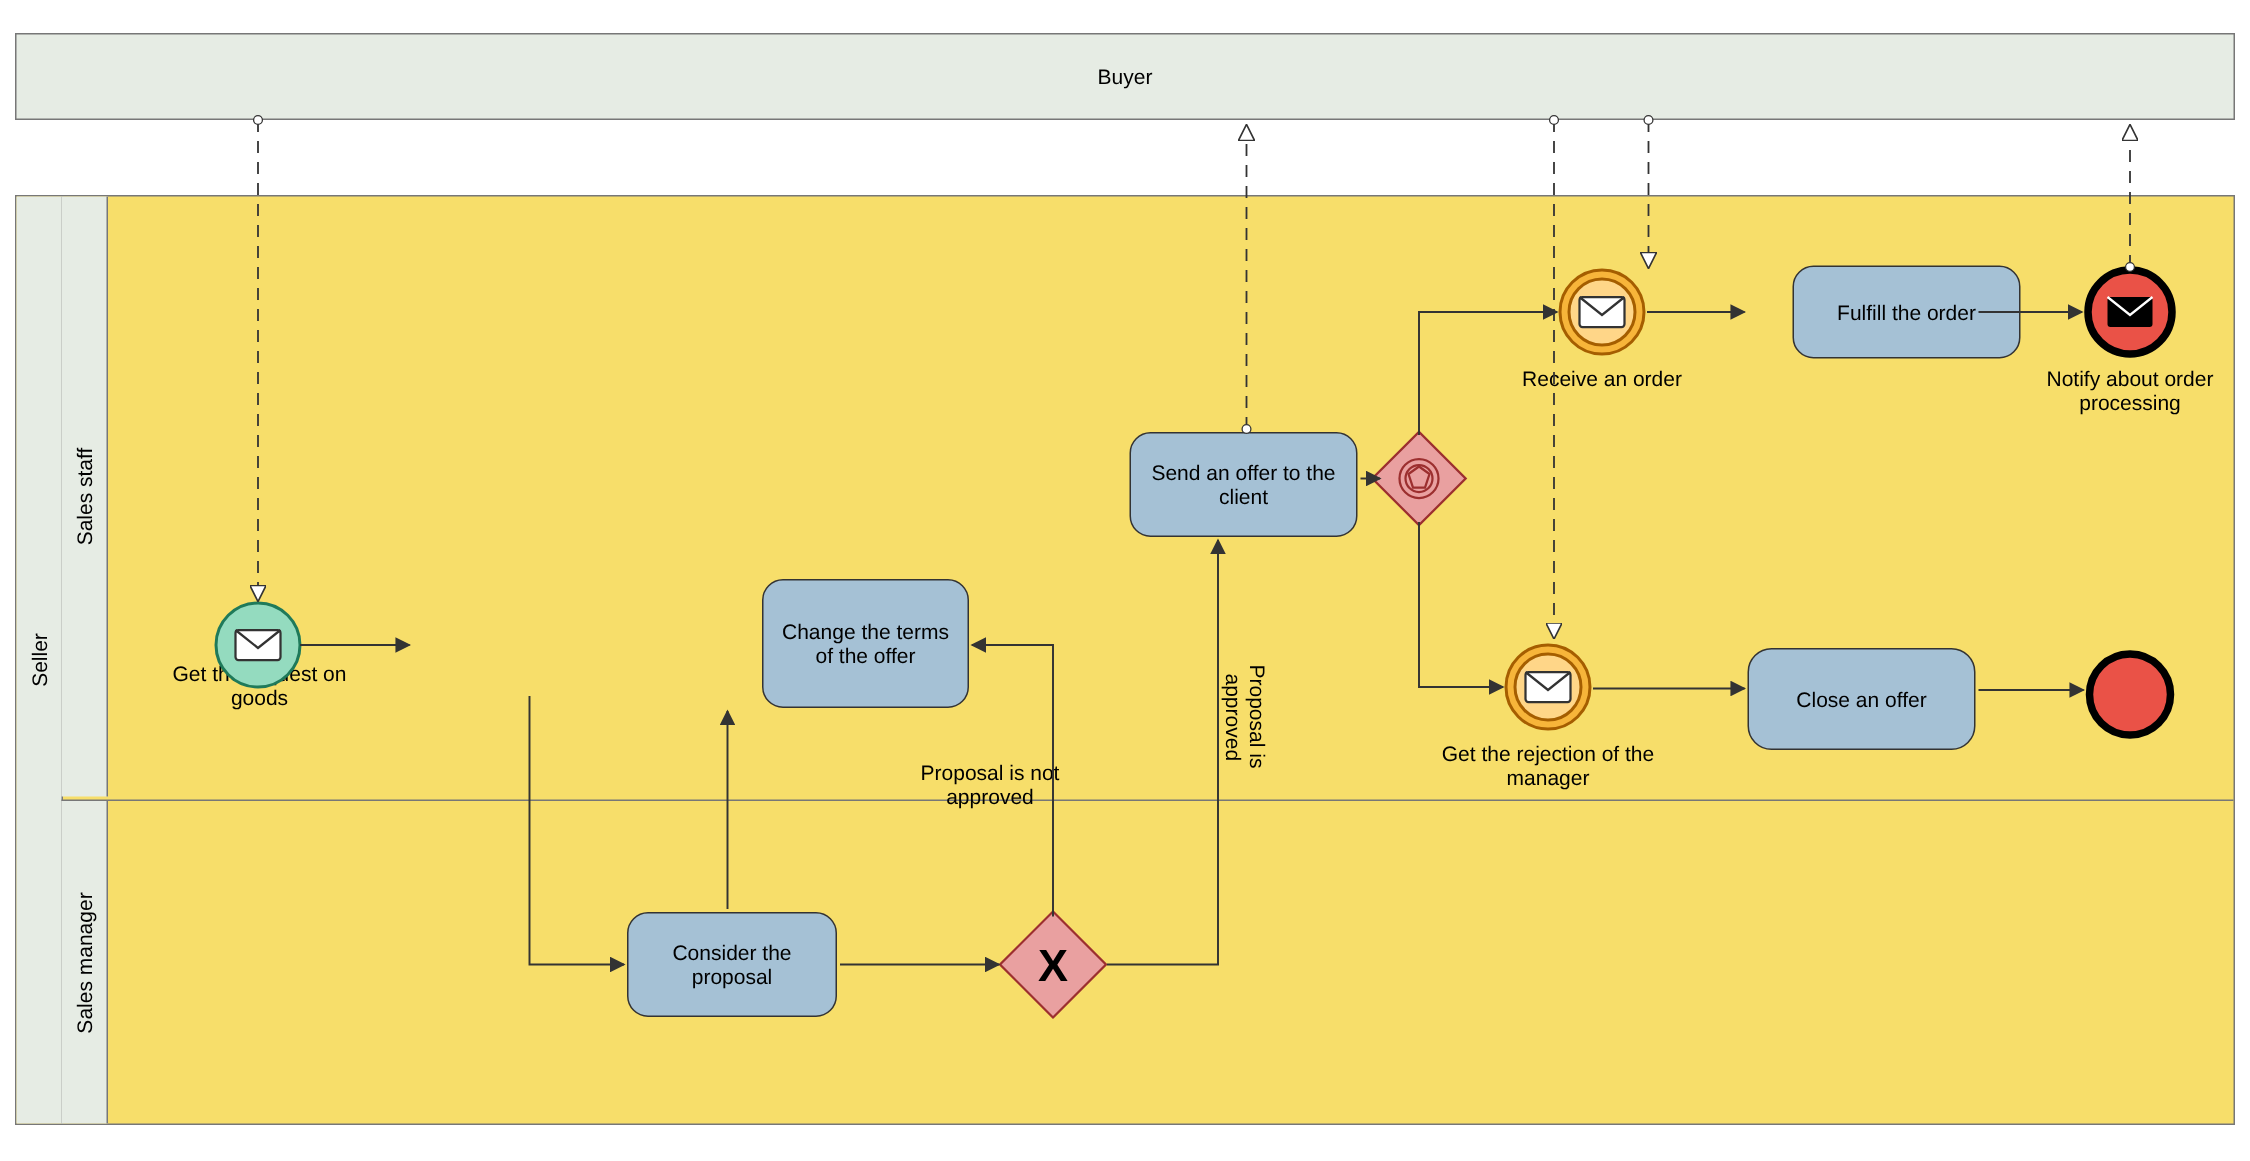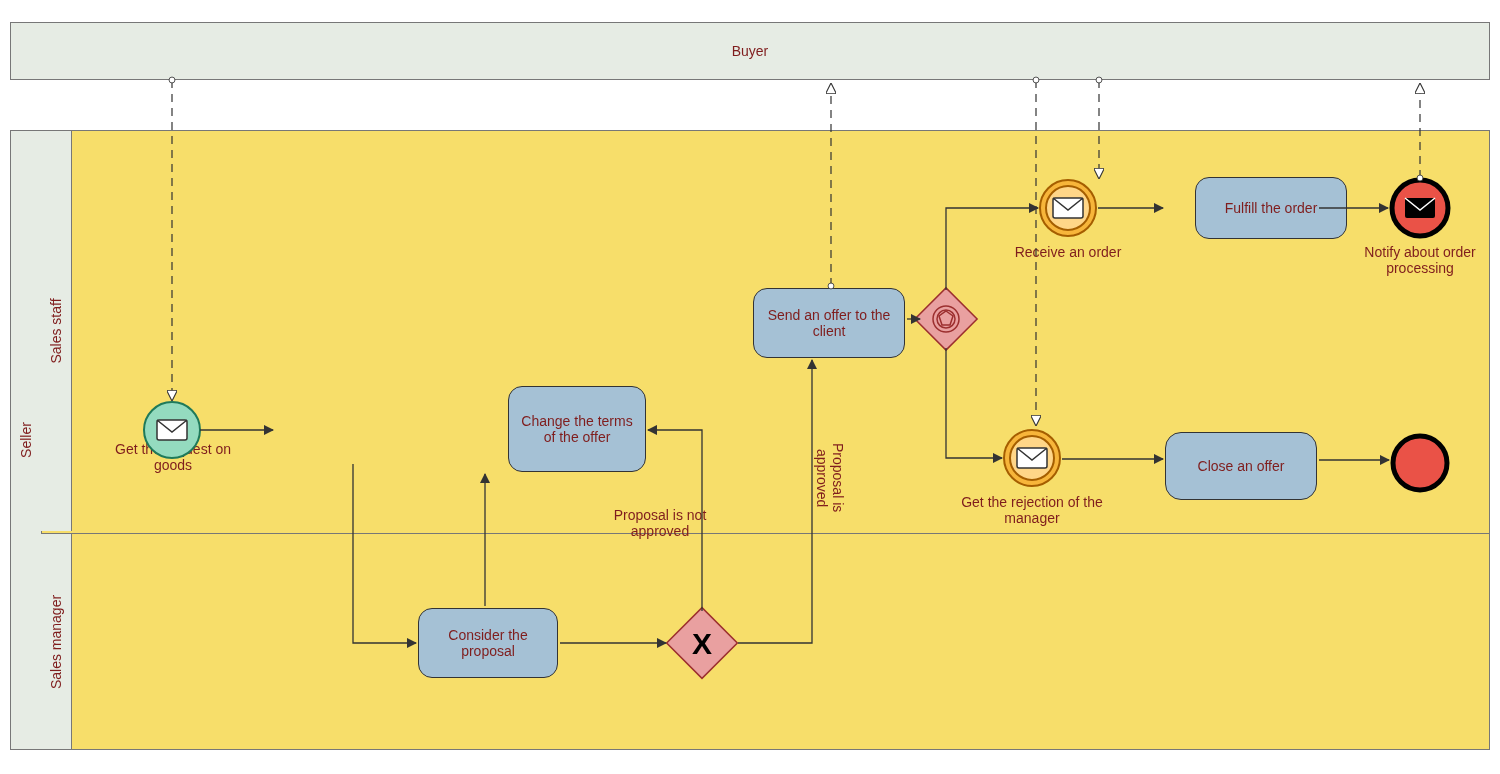--- a/index.html
+++ b/index.html
@@ -1,16 +1,16 @@
 <!DOCTYPE html>
 <html><head>
 <meta charset="utf-8">
 <style>
   html, body { margin: 0; padding: 0; background: #fff; }
-  .stage { position: relative; width: 1500px; height: 774px; font-family: Arial, Helvetica, sans-serif; font-size: 14px; color: #7f1d1d; }
+  .stage { position: relative; width: 1500px; height: 774px; font-family: Arial, Helvetica, sans-serif; font-size: 14px; color: #000000; }
 
   
   .buyer-pool { position: absolute; left: 10px; top: 22px; width: 1480px; height: 58px; background: #e6ece4; border: 1px solid #777; box-sizing: border-box; }
   .buyer-label { position: absolute; width: 100%; text-align: center; top: 50%; transform: translateY(-50%); }
 
   .seller-pool { position: absolute; left: 10px; top: 130px; width: 1480px; height: 620px; border: 1px solid #777; box-sizing: border-box; background: #f7de6a; }
   .seller-header { position: absolute; left: 0; top: 0; width: 30px; height: 100%; background: #e6ece4; border-right: 1px solid #777; }
   .seller-header span { position: absolute; left: 50%; top: 50%; transform: translate(-50%, -50%) rotate(-90deg); white-space: nowrap; }
 
   .lane-staff { position: absolute; left: 30px; top: 0; right: 0; bottom: 218px; }

